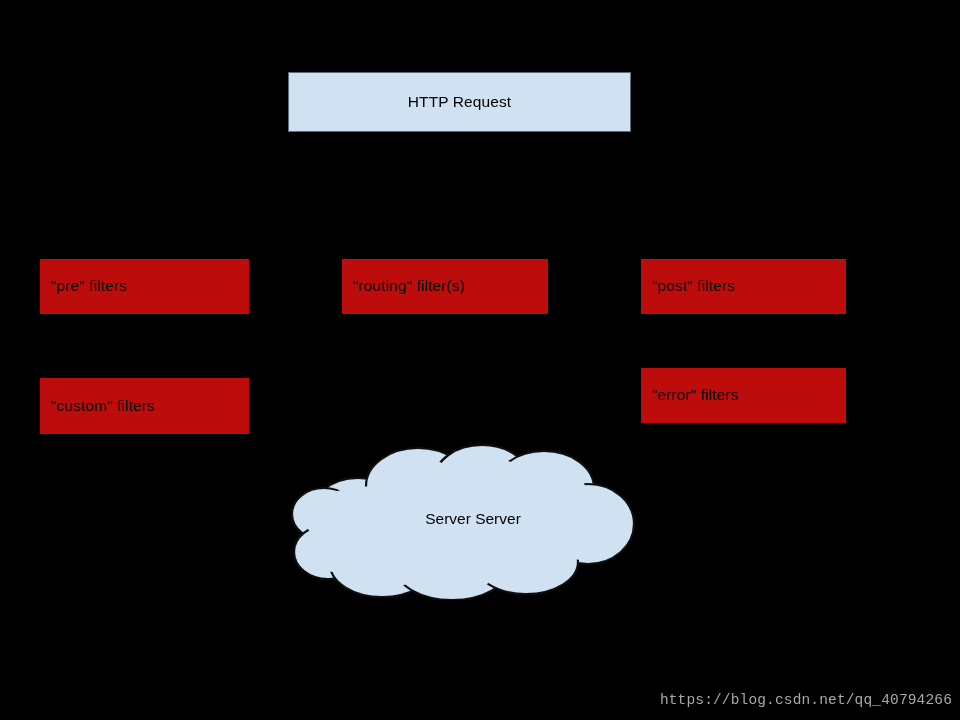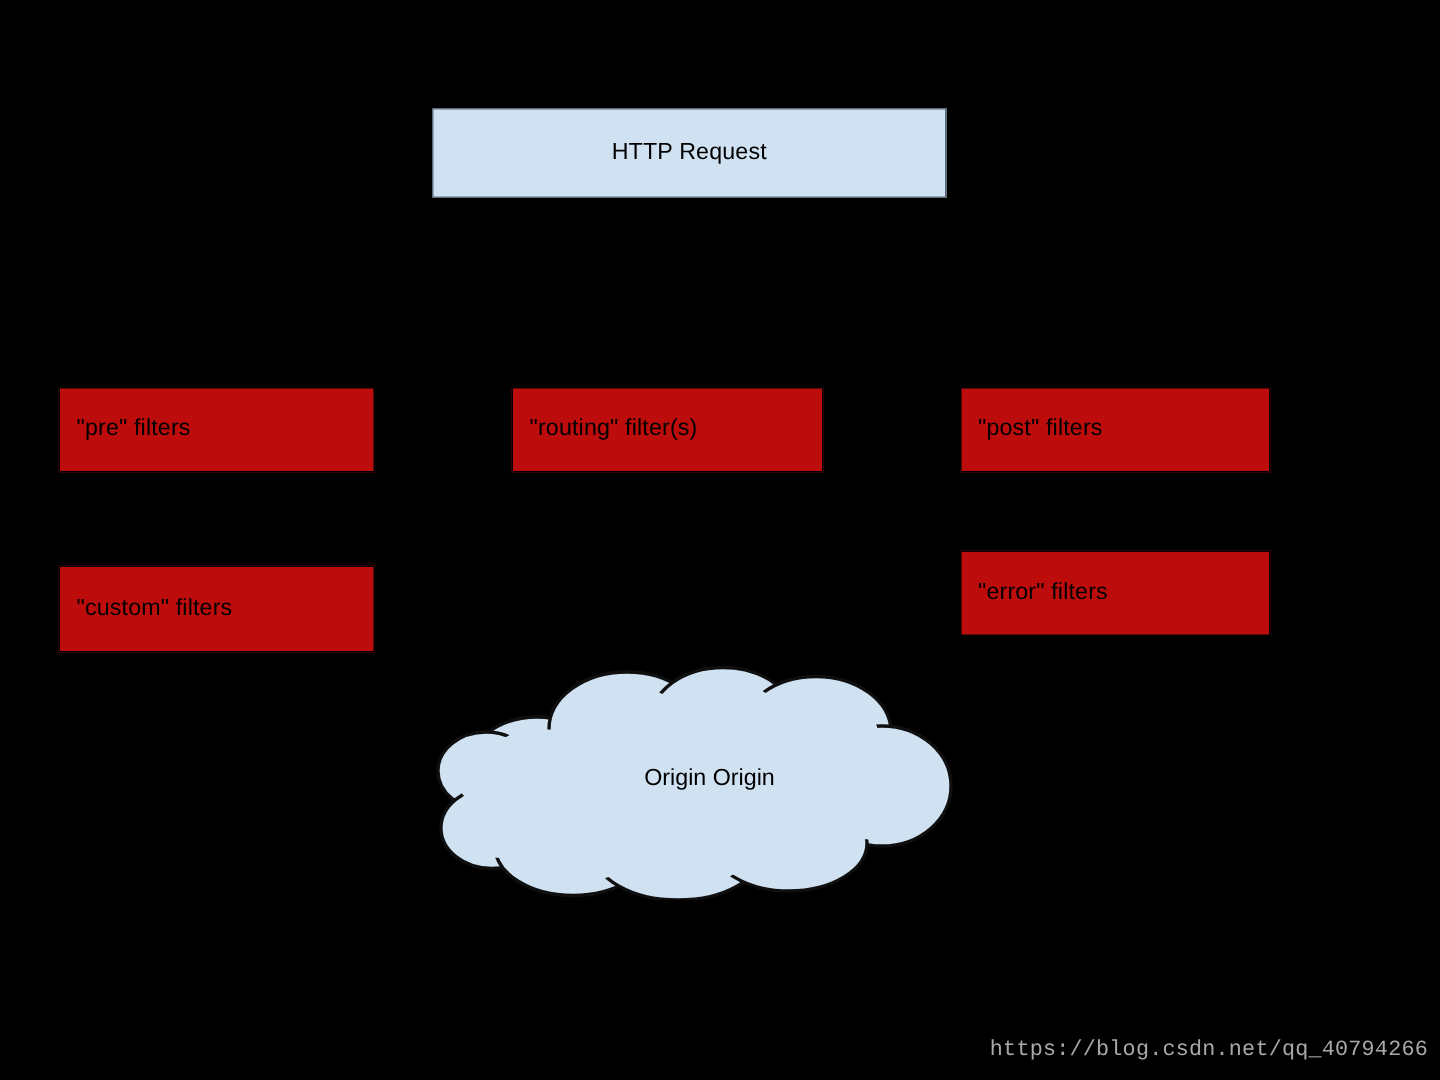--- a/index.html
+++ b/index.html
@@ -177,18 +177,18 @@
         <ellipse cx="256" cy="54" rx="44" ry="31"></ellipse>
         <ellipse cx="74" cy="84" rx="44" ry="36"></ellipse>
         <ellipse cx="298" cy="88" rx="40" ry="34"></ellipse>
         <ellipse cx="44" cy="80" rx="26" ry="21"></ellipse>
         <ellipse cx="48" cy="112" rx="28" ry="22"></ellipse>
         <ellipse cx="98" cy="122" rx="46" ry="28"></ellipse>
         <ellipse cx="166" cy="126" rx="50" ry="28"></ellipse>
         <ellipse cx="238" cy="120" rx="46" ry="27"></ellipse>
       </g>
     </svg>
-    <div id="origin-server-label">Origin Origin</div>
+    <div id="origin-server-label">Server Server</div>
   </div>
 
   <div id="watermark">https://blog.csdn.net/qq_40794266</div>
 
 </div>
 
 </body></html>

